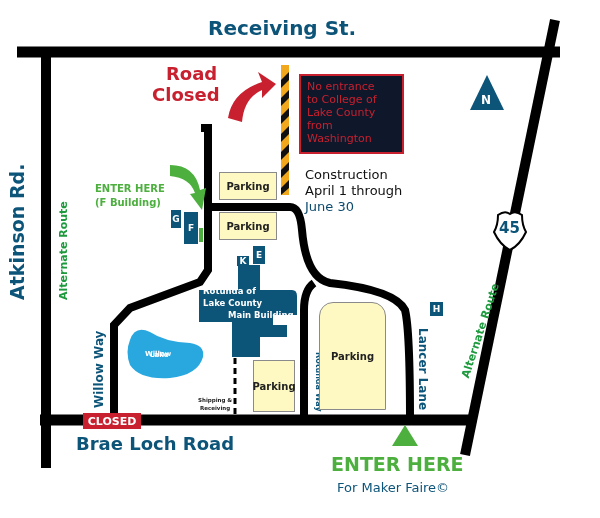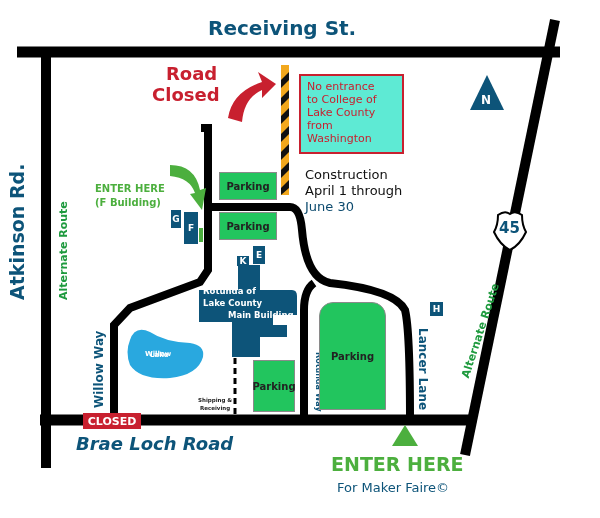--- a/index.html
+++ b/index.html
@@ -4,23 +4,23 @@
 <style>
   html,body{margin:0;padding:0;background:#fff;}
   body{width:600px;height:518px;position:relative;overflow:hidden;font-family:"DejaVu Sans",sans-serif;}
   svg.map{position:absolute;left:0;top:0;}
   .t{position:absolute;white-space:nowrap;line-height:1;}
   .blue{color:#0d5479;}
   .green{color:#4caf3e;}
   .dgreen{color:#1e9a3e;}
   .red{color:#c8202f;}
   .bold{font-weight:bold;}
-  .parking{position:absolute;background:#22c55e;border:1.5px solid #8a8a8a;box-sizing:border-box;display:flex;align-items:center;justify-content:center;font-size:10px;color:#222;font-weight:bold;}
+  .parking{position:absolute;background:#fef9c3;border:1.5px solid #8a8a8a;box-sizing:border-box;display:flex;align-items:center;justify-content:center;font-size:10px;color:#222;font-weight:bold;}
   .bld{position:absolute;background:#0d5479;color:#fff;font-weight:bold;font-size:9px;display:flex;align-items:center;justify-content:center;}
-  .notice{position:absolute;left:299px;top:74px;width:105px;height:80px;border:2px solid #c8202f;box-sizing:border-box;padding:4px 6px;color:#c8202f;font-size:11px;line-height:13px;background:#5eead4;}
+  .notice{position:absolute;left:299px;top:74px;width:105px;height:80px;border:2px solid #c8202f;box-sizing:border-box;padding:4px 6px;color:#c8202f;font-size:11px;line-height:13px;background:#0f172a;}
   .closed-badge{position:absolute;left:83px;top:413px;width:58px;height:16px;background:#c8202f;color:#fff;font-weight:bold;font-size:11px;display:flex;align-items:center;justify-content:center;}
   .vert{transform-origin:left top;}
 </style>
 </head>
 <body>
 
 <svg class="map" width="600" height="518" viewBox="0 0 600 518">
 
   <line x1="17" y1="52" x2="560" y2="52" stroke="#000" stroke-width="11"></line>
 
@@ -64,21 +64,21 @@
 
   <polygon points="405,425 392,446 418,446" fill="#4caf3e"></polygon>
 
   <rect x="430" y="302" width="13" height="14" fill="#0d5479"></rect>
 
   <rect x="199" y="228" width="4" height="14" fill="#4caf3e"></rect>
 </svg>
 
 <div class="t blue bold" style="left:208px;top:18px;font-size:20px;">Receiving St.</div>
 <div class="t blue bold vert" style="left:8px;top:300px;font-size:19px;transform:rotate(-90deg);">Atkinson Rd.</div>
-<div class="t blue bold" style="left:76px;top:435px;font-size:18px;font-style:italic;">Brae Loch Road</div>
+<div class="t blue bold" style="left:76px;top:435px;font-size:18px;">Brae Loch Road</div>
 <div class="t blue bold vert" style="left:93px;top:408px;font-size:12px;transform:rotate(-90deg);">Willow Way</div>
 <div class="t blue bold vert" style="left:322px;top:352px;font-size:8px;transform:rotate(90deg);">Rotunda Way</div>
 <div class="t blue bold vert" style="left:429px;top:328px;font-size:12px;transform:rotate(90deg);">Lancer Lane</div>
 <div class="t dgreen bold vert" style="left:58px;top:300px;font-size:11px;transform:rotate(-90deg);">Alternate Route</div>
 <div class="t dgreen bold vert" style="left:460px;top:376px;font-size:11px;transform:rotate(-72deg);">Alternate Route</div>
 <div class="t blue bold" style="left:499px;top:221px;font-size:15px;">45</div>
 
 <div class="t red bold" style="left:166px;top:65px;font-size:18px;">Road</div>
 <div class="t red bold" style="left:152px;top:86px;font-size:18px;">Closed</div>
 

